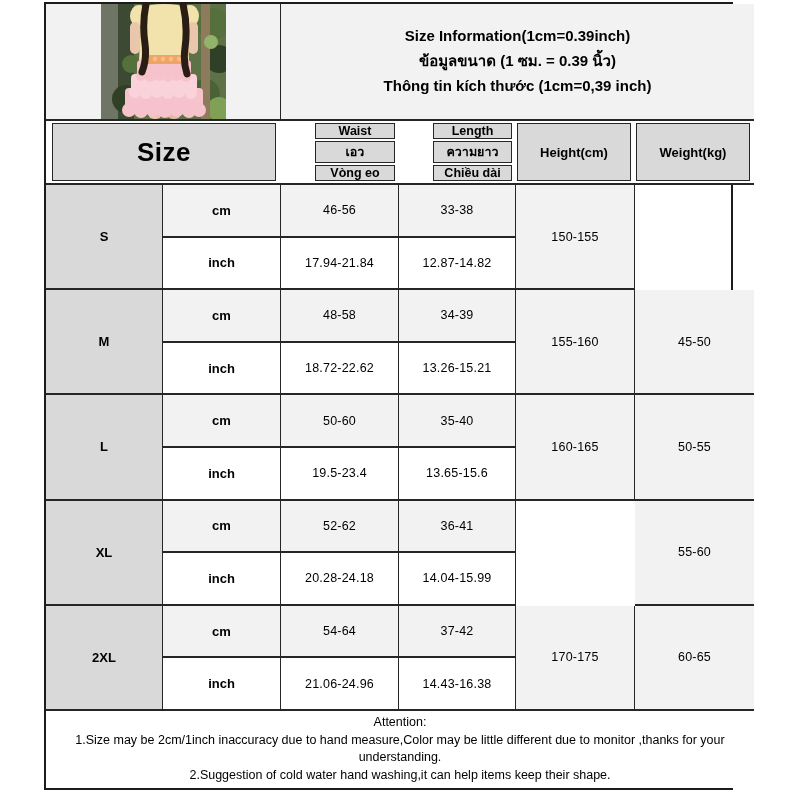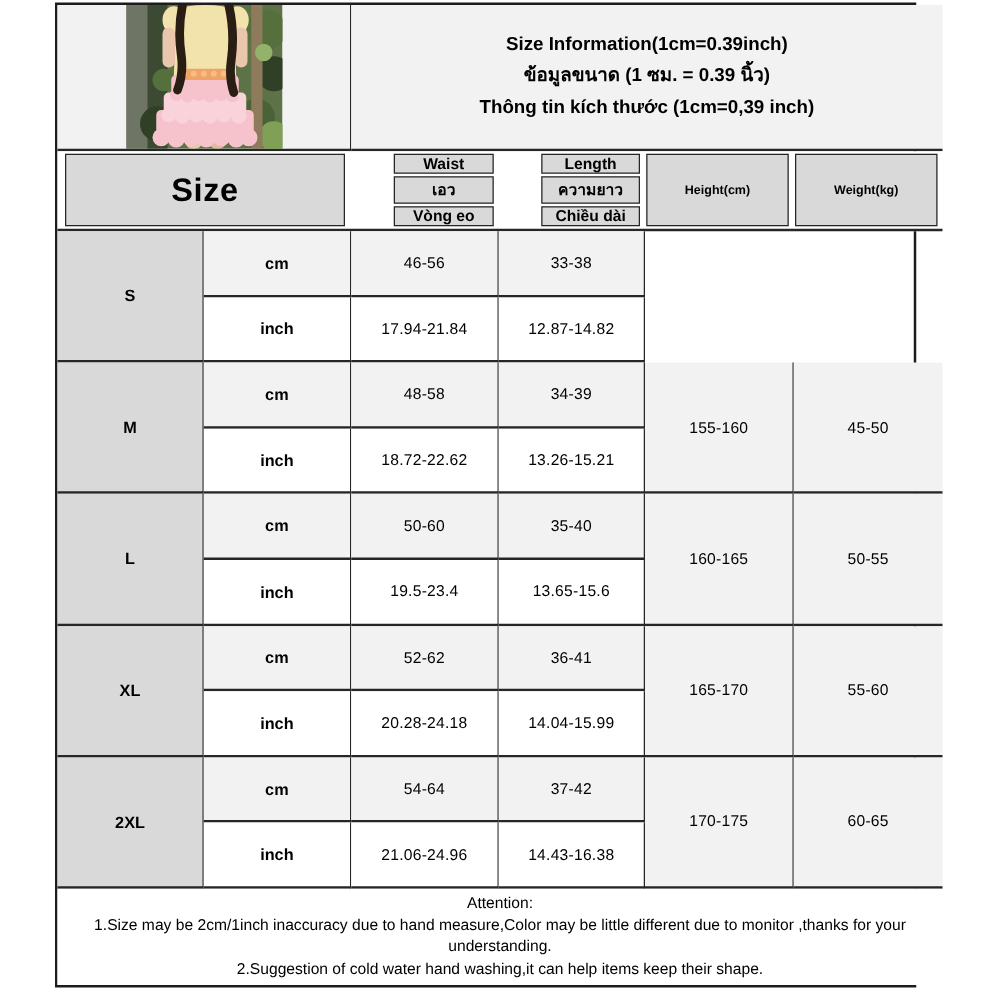--- a/index.html
+++ b/index.html
@@ -40,21 +40,21 @@
     display:grid;grid-template-columns:235px 118px 117px 119px 119px;
   }
   .hbox{
     background:#d9d9d9;border:1px solid #262626;box-sizing:border-box;
     display:flex;align-items:center;justify-content:center;
     font-weight:bold;text-align:center;
   }
   .size-box{margin:2px 5px 3px 6px;font-size:26px;letter-spacing:.5px;}
   .stack{display:flex;flex-direction:column;margin:2px 4px 3px 1px;gap:2px;padding-left:33px;}
   .stack .hbox{flex:1;font-size:12.5px;}
-  .tallbox{margin:2px 4px 3px 1px;font-size:10px;}
+  .tallbox{margin:2px 4px 3px 1px;font-size:13px;}
 
   
   .attention{
     grid-column:1/7;border-right:none;border-bottom:none;
     background:#fff;flex-direction:column;justify-content:flex-start;
     padding:3px 14px 0 14px;font-size:12.5px;line-height:1.42;
   }
   .attention div{width:100%;}
 </style>
 </head>
@@ -141,20 +141,21 @@
       <div class="hbox">Chiều dài</div>
     </div>
     <div class="hbox tallbox">Height(cm)</div>
     <div class="hbox tallbox">Weight(kg)</div>
   </div>
 
   <div class="cell c1 sp2 gray lbl">S</div>
   <div class="cell c2 light lbl">cm</div>
   <div class="cell c3 light val">46-56</div>
   <div class="cell c4 light val">33-38</div>
+  <div class="cell c5 sp2 light val">150-155</div>
   <div class="cell c2 white lbl">inch</div>
   <div class="cell c3 white val">17.94-21.84</div>
   <div class="cell c4 white val">12.87-14.82</div>
 
   <div class="cell c1 sp2 gray lbl">M</div>
   <div class="cell c2 light lbl">cm</div>
   <div class="cell c3 light val">48-58</div>
   <div class="cell c4 light val">34-39</div>
   <div class="cell c5 sp2 light val">155-160</div>
   <div class="cell c6 sp2 light val no-r">45-50</div>
@@ -169,21 +170,20 @@
   <div class="cell c5 sp2 light val">160-165</div>
   <div class="cell c6 sp2 light val no-r">50-55</div>
   <div class="cell c2 white lbl">inch</div>
   <div class="cell c3 white val">19.5-23.4</div>
   <div class="cell c4 white val">13.65-15.6</div>
 
   <div class="cell c1 sp2 gray lbl">XL</div>
   <div class="cell c2 light lbl">cm</div>
   <div class="cell c3 light val">52-62</div>
   <div class="cell c4 light val">36-41</div>
-  <div class="cell c5 sp2 light val">165-170</div>
   <div class="cell c6 sp2 light val no-r">55-60</div>
   <div class="cell c2 white lbl">inch</div>
   <div class="cell c3 white val">20.28-24.18</div>
   <div class="cell c4 white val">14.04-15.99</div>
 
   <div class="cell c1 sp2 gray lbl">2XL</div>
   <div class="cell c2 light lbl">cm</div>
   <div class="cell c3 light val">54-64</div>
   <div class="cell c4 light val">37-42</div>
   <div class="cell c5 sp2 light val">170-175</div>

